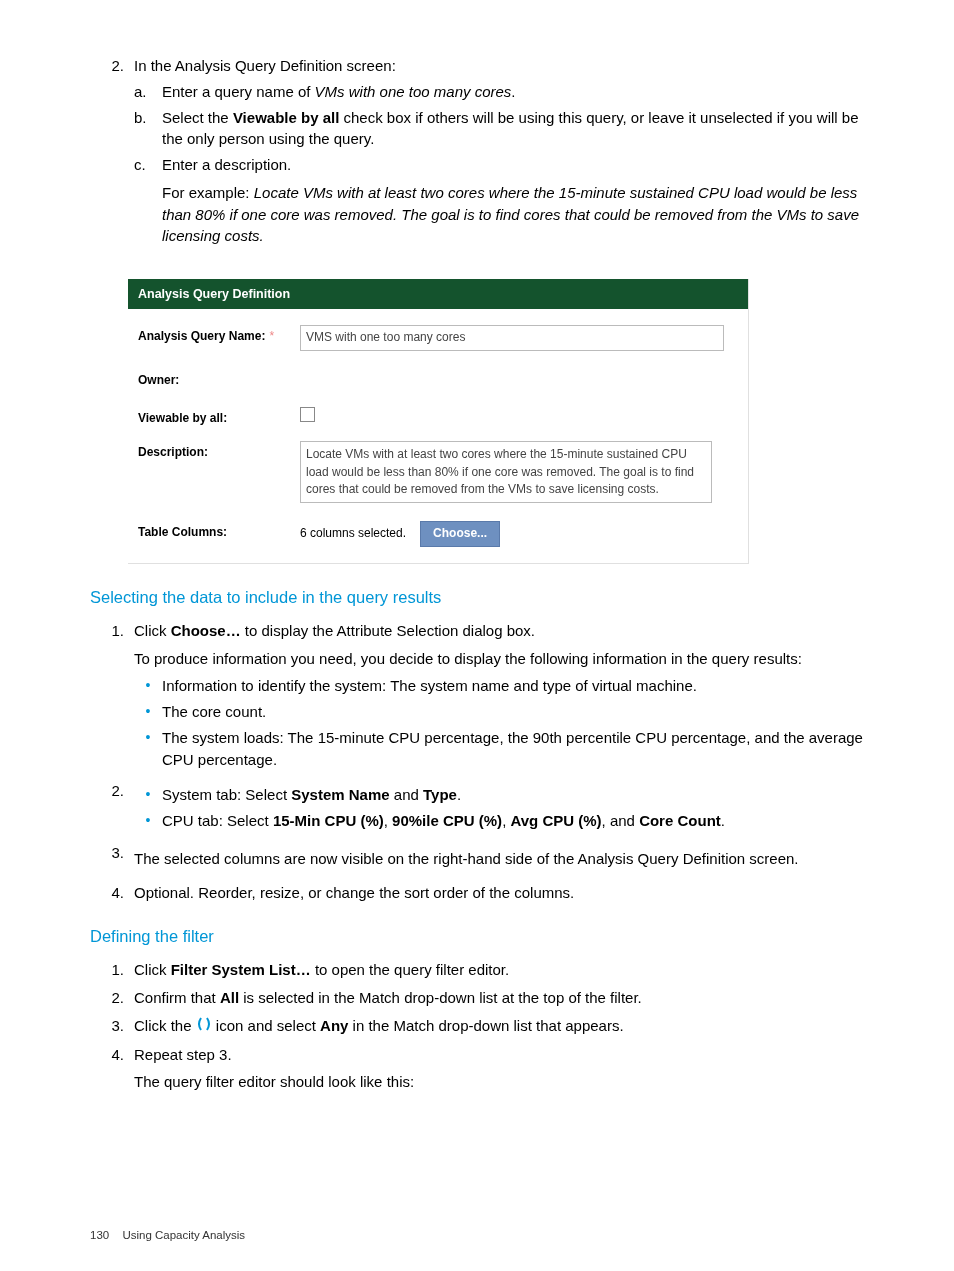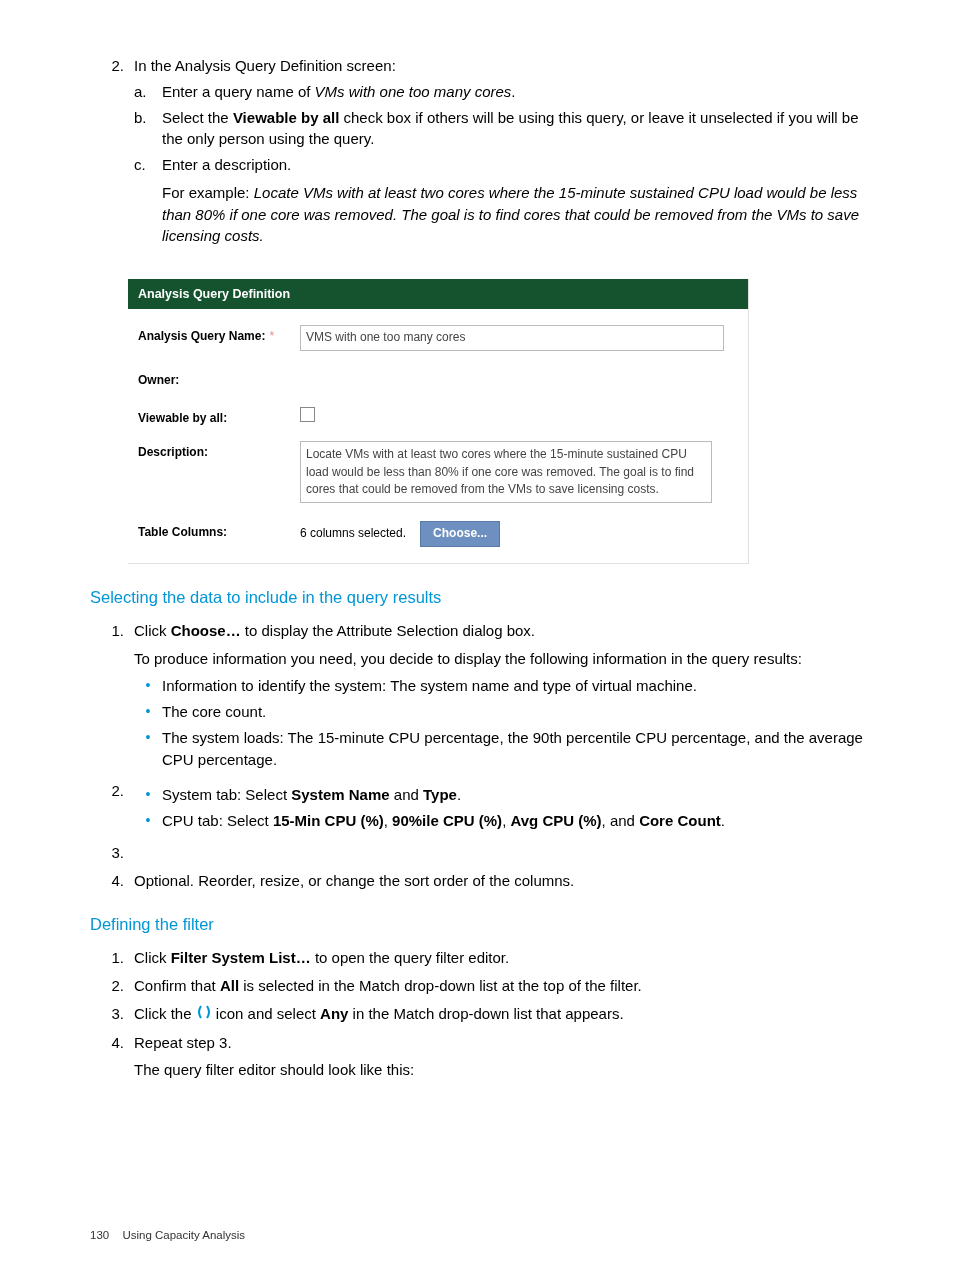--- a/index.html
+++ b/index.html
@@ -149,20 +149,21 @@
               <div class="body">
                 <span>CPU tab: Select </span><span class="bold">15-Min CPU (%)</span><span>, </span><span class="bold">90%ile CPU (%)</span><span>, </span><span class="bold">Avg CPU (%)</span><span>, and </span><span class="bold">Core Count</span><span>.</span>
               </div>
             </li>
           </ul>
         </div>
       </li>
       <li>
         <div class="n">3.</div>
         <div class="body">
+          <div class="para">The selected columns are now visible on the right-hand side of the Analysis Query Definition screen.</div>
         </div>
       </li>
       <li>
         <div class="n">4.</div>
         <div class="body">Optional. Reorder, resize, or change the sort order of the columns.</div>
       </li>
     </ol>
 
     <h3 class="sec">Defining the filter</h3>
     <ol class="num">

